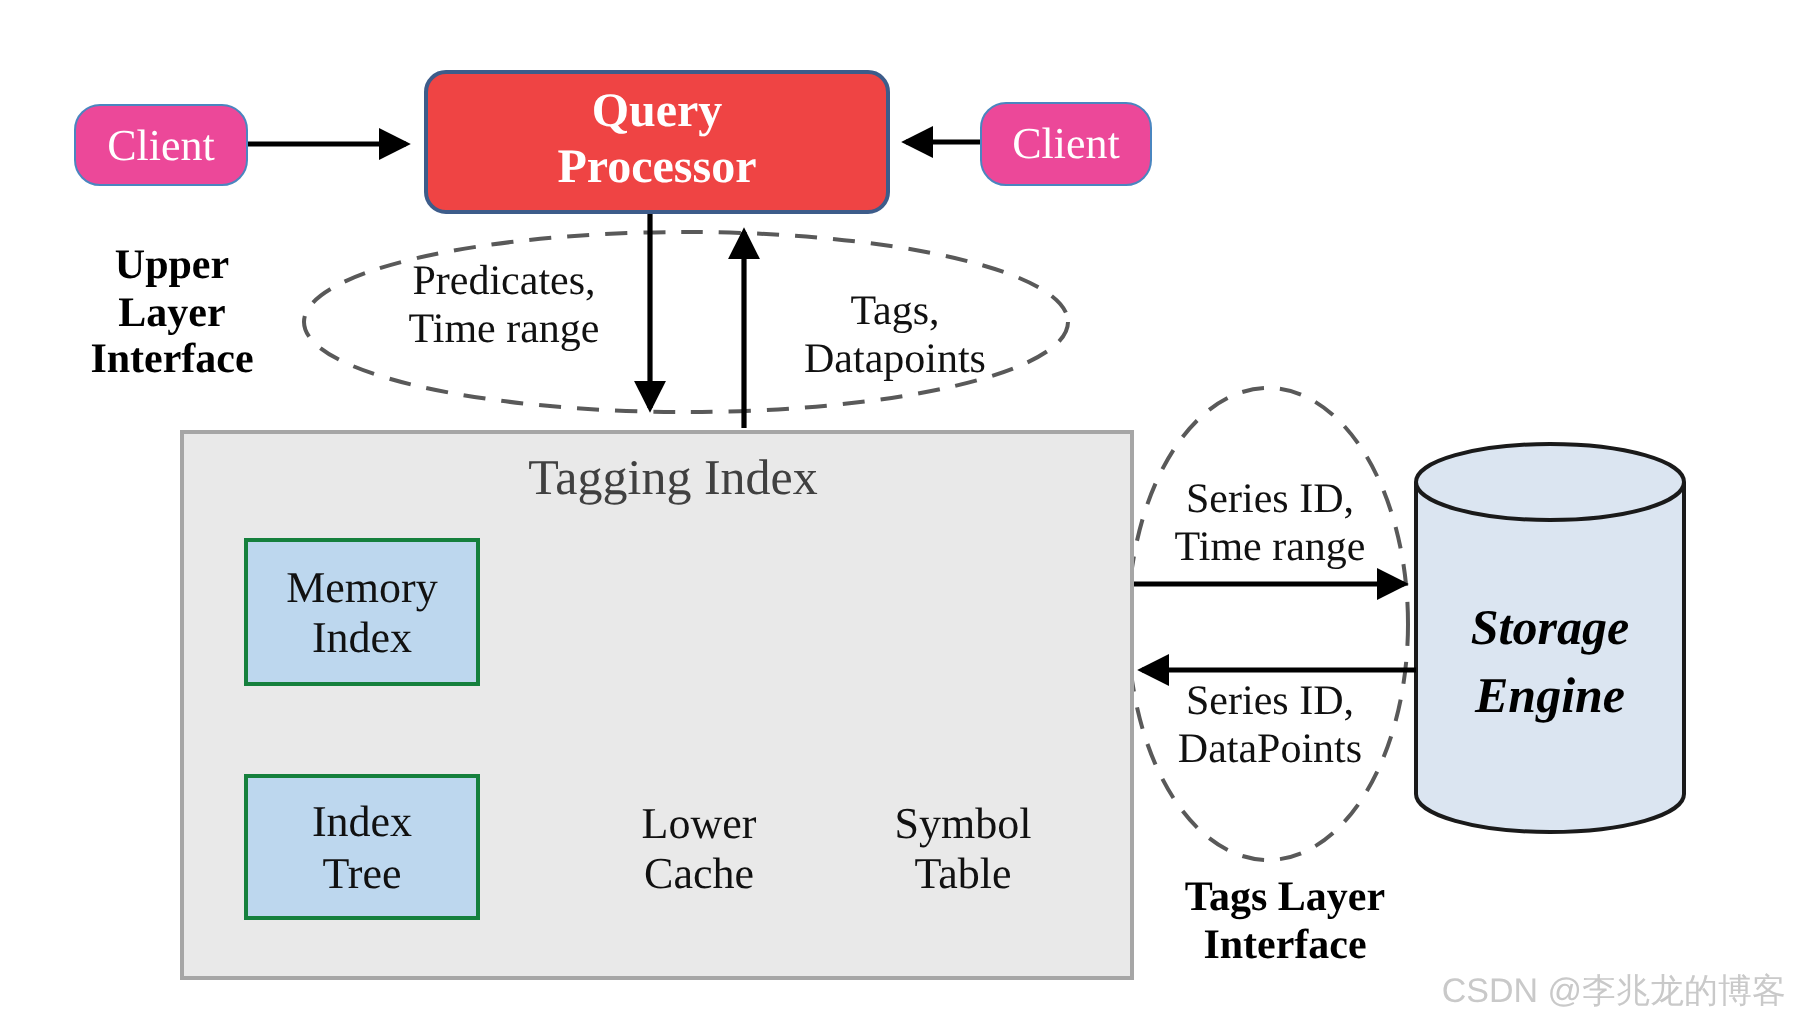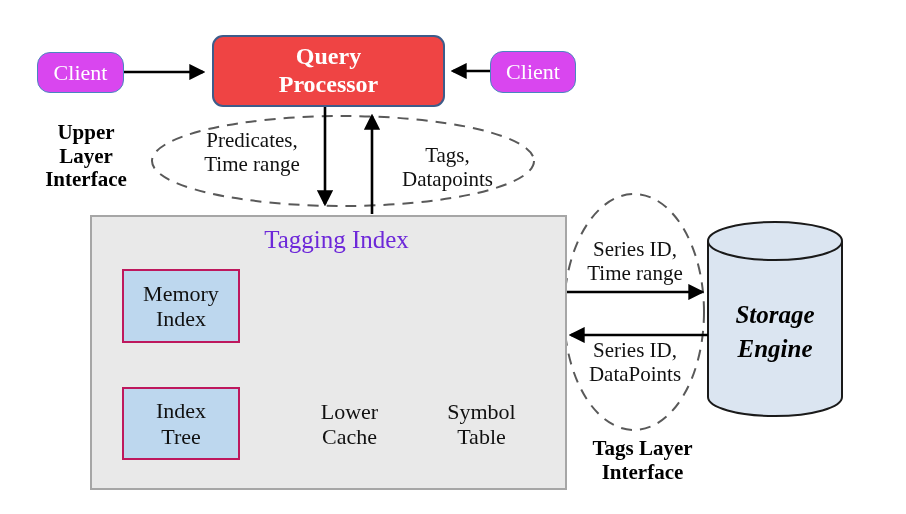--- a/index.html
+++ b/index.html
@@ -12,38 +12,38 @@
     color:#111;
   }
   #shapes{position:absolute;left:0;top:0;width:906px;height:514px;}
   .abs{position:absolute;}
   .node{
     box-sizing:border-box;
     display:flex;align-items:center;justify-content:center;
     text-align:center;line-height:1.15;
   }
   .client{
-    background:#d946ef;border:1px solid #4a86c0;border-radius:13px;
+    background:#ec4899;border:1px solid #4a86c0;border-radius:13px;
     color:#ffffff;font-size:22px;
   }
   .qp{
     background:#ef4444;border:2px solid #3d5c8a;border-radius:11px;
     color:#ffffff;font-size:24px;font-weight:bold;
   }
   .container-box{
     background:#e9e9e9;border:2px solid #a6a6a6;
   }
   .inner-box{
-    background:#bdd7ee;border:2px solid #be185d;
+    background:#bdd7ee;border:2px solid #15803d;
     font-size:22px;
   }
   .label{position:absolute;text-align:center;line-height:1.12;}
   .bold-label{font-weight:bold;font-size:21px;color:#000;}
   .flow-label{font-size:21px;color:#111;}
-  .title{font-size:25px;color:#6d28d9;}
+  .title{font-size:25px;color:#404040;}
   .cyl-text{font-size:22px;color:#111;}
   .storage-text{font-size:25px;font-weight:bold;color:#000;}
   .watermark{
     font-family:"Liberation Sans","DejaVu Sans",sans-serif;
     font-size:17px;color:#c9c9c9;text-align:right;
   }
 </style>
 </head>
 <body>
 
@@ -147,14 +147,15 @@
   <div class="label flow-label" style="left:569px;top:339px;width:132px;">
     <div>Series ID,</div>
     <div>DataPoints</div>
   </div>
 
   <div class="label bold-label" style="left:565px;top:437px;width:155px;">
     <div>Tags Layer</div>
     <div>Interface</div>
   </div>
 
+  <div class="label watermark" style="left:640px;top:486px;width:253px;">CSDN @李兆龙的博客</div>
 
 </div>
 
 </body></html>

